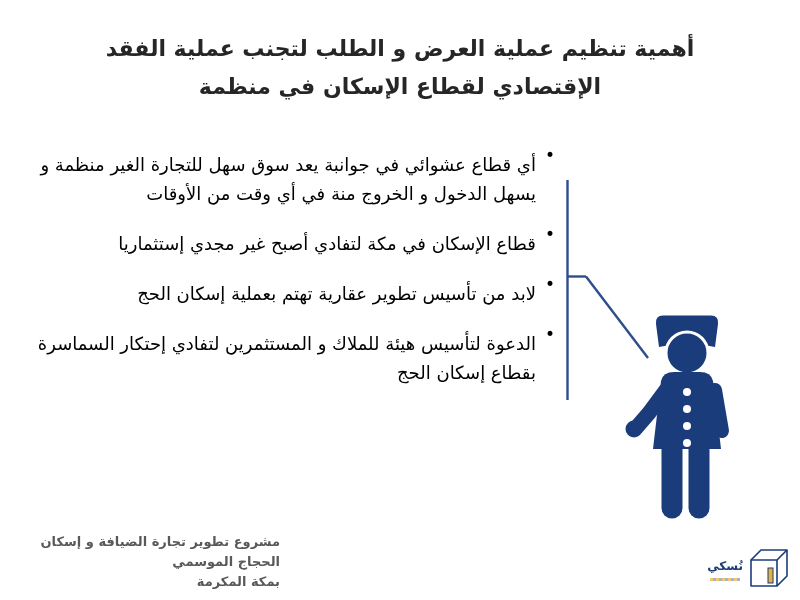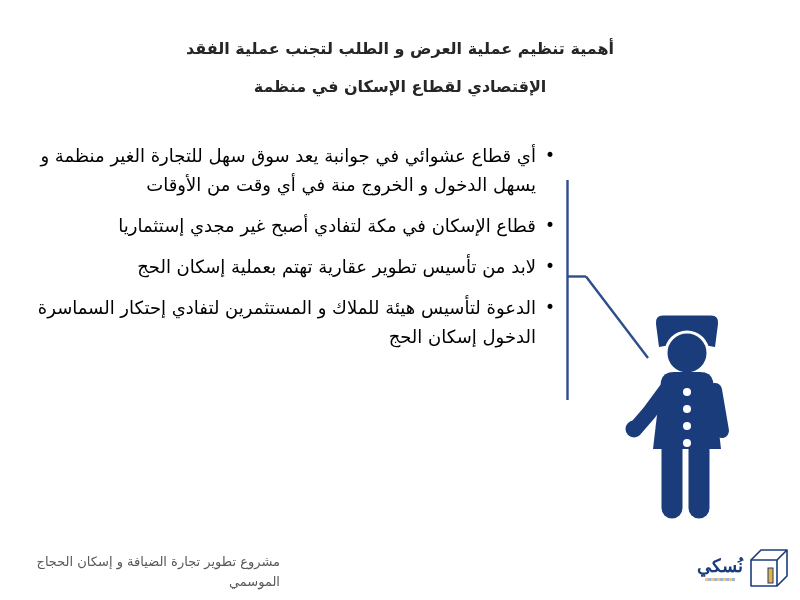--- a/index.html
+++ b/index.html
@@ -16,21 +16,21 @@
     background:#ffffff;
     position:relative;
     overflow:hidden;
   }
   .slide{position:absolute;inset:0;background:#fff;}
   .title{
     position:absolute;
     top:30px;left:50px;right:50px;
     text-align:center;
     color:var(--title-col);
-    font-size:16px;
+    font-size:22px;
     font-weight:bold;
     line-height:38px;
   }
   .bullets{
     position:absolute;
     top:141px;
     left:28px;
     right:245px;
   }
   .bullet-row{
@@ -43,56 +43,56 @@
   }
   .bullet-dot{
     flex:0 0 auto;
     font-size:17px;
     line-height:29px;
     color:#000;
   }
   .bullet-text{
     flex:1 1 auto;
     text-align:right;
+    margin-top:9px;
   }
   .overlay-svg{position:absolute;inset:0;pointer-events:none;}
   .line-stroke{stroke:var(--line-navy);stroke-width:2.4;fill:none;}
   .fig-fill{fill:var(--navy);}
   .fig-stroke{stroke:var(--navy);fill:none;}
   .footer{
     position:absolute;
     left:8px;
     bottom:8px;
     width:272px;
     color:var(--footer-gray);
     font-size:13px;
-    font-weight:normal;
+    font-weight:bold;
     line-height:20px;
     text-align:right;
   }
   .logo{
     position:absolute;
     right:10px;
     bottom:10px;
     display:flex;
     align-items:center;
     gap:5px;
   }
   .logo-textcol{
     display:flex;
     flex-direction:column;
     align-items:center;
     gap:2px;
   }
   .logo-name{
     color:var(--navy);
-    font-size:18px;
+    font-size:12px;
     font-weight:bold;
     line-height:20px;
-    font-family:Liberation Serif, serif;
   }
   .logo-tagline{
     width:30px;height:3px;
     background:repeating-linear-gradient(90deg,var(--accent-yellow) 0 3px,#7a93c4 3px 6px);
     opacity:.7;
   }
 </style>
 </head>
 <body>
 
@@ -111,21 +111,21 @@
     <div class="bullet-row">
       <span class="bullet-dot">•</span>
       <span class="bullet-text">قطاع الإسكان في مكة لتفادي أصبح غير مجدي إستثماريا</span>
     </div>
     <div class="bullet-row">
       <span class="bullet-dot">•</span>
       <span class="bullet-text">لابد من تأسيس تطوير عقارية تهتم بعملية إسكان الحج</span>
     </div>
     <div class="bullet-row">
       <span class="bullet-dot">•</span>
-      <span class="bullet-text">الدعوة لتأسيس هيئة للملاك و المستثمرين لتفادي إحتكار السماسرة الدخول إسكان الحج</span>
+      <span class="bullet-text">الدعوة لتأسيس هيئة للملاك و المستثمرين لتفادي إحتكار السماسرة بقطاع إسكان الحج</span>
     </div>
   </div>
 
   <svg class="overlay-svg" width="800" height="600" viewBox="0 0 800 600">
 
     <g class="line-stroke" stroke-linecap="butt">
       <path d="M567.5,180 L567.5,400"></path>
       <path d="M567.5,276.5 L586,276.5"></path>
       <path d="M586,276.5 L648,358"></path>
     </g>
@@ -150,20 +150,21 @@
         <circle cx="687" cy="392" r="4"></circle>
         <circle cx="687" cy="409" r="4"></circle>
         <circle cx="687" cy="426" r="4"></circle>
         <circle cx="687" cy="443" r="4"></circle>
       </g>
     </g>
   </svg>
 
   <div class="footer" dir="rtl">
     <div>مشروع تطوير تجارة الضيافة و إسكان الحجاج الموسمي</div>
+    <div>بمكة المكرمة</div>
   </div>
 
   <div class="logo">
     <div class="logo-textcol">
       <span class="logo-name" dir="rtl">نُسكي</span>
       <span class="logo-tagline"></span>
     </div>
     <svg width="42" height="44" viewBox="0 0 42 44">
       <g fill="none" stroke="#1B3C7B" stroke-width="1.6" stroke-linejoin="round">
         <rect x="3" y="14" width="26" height="26"></rect>

